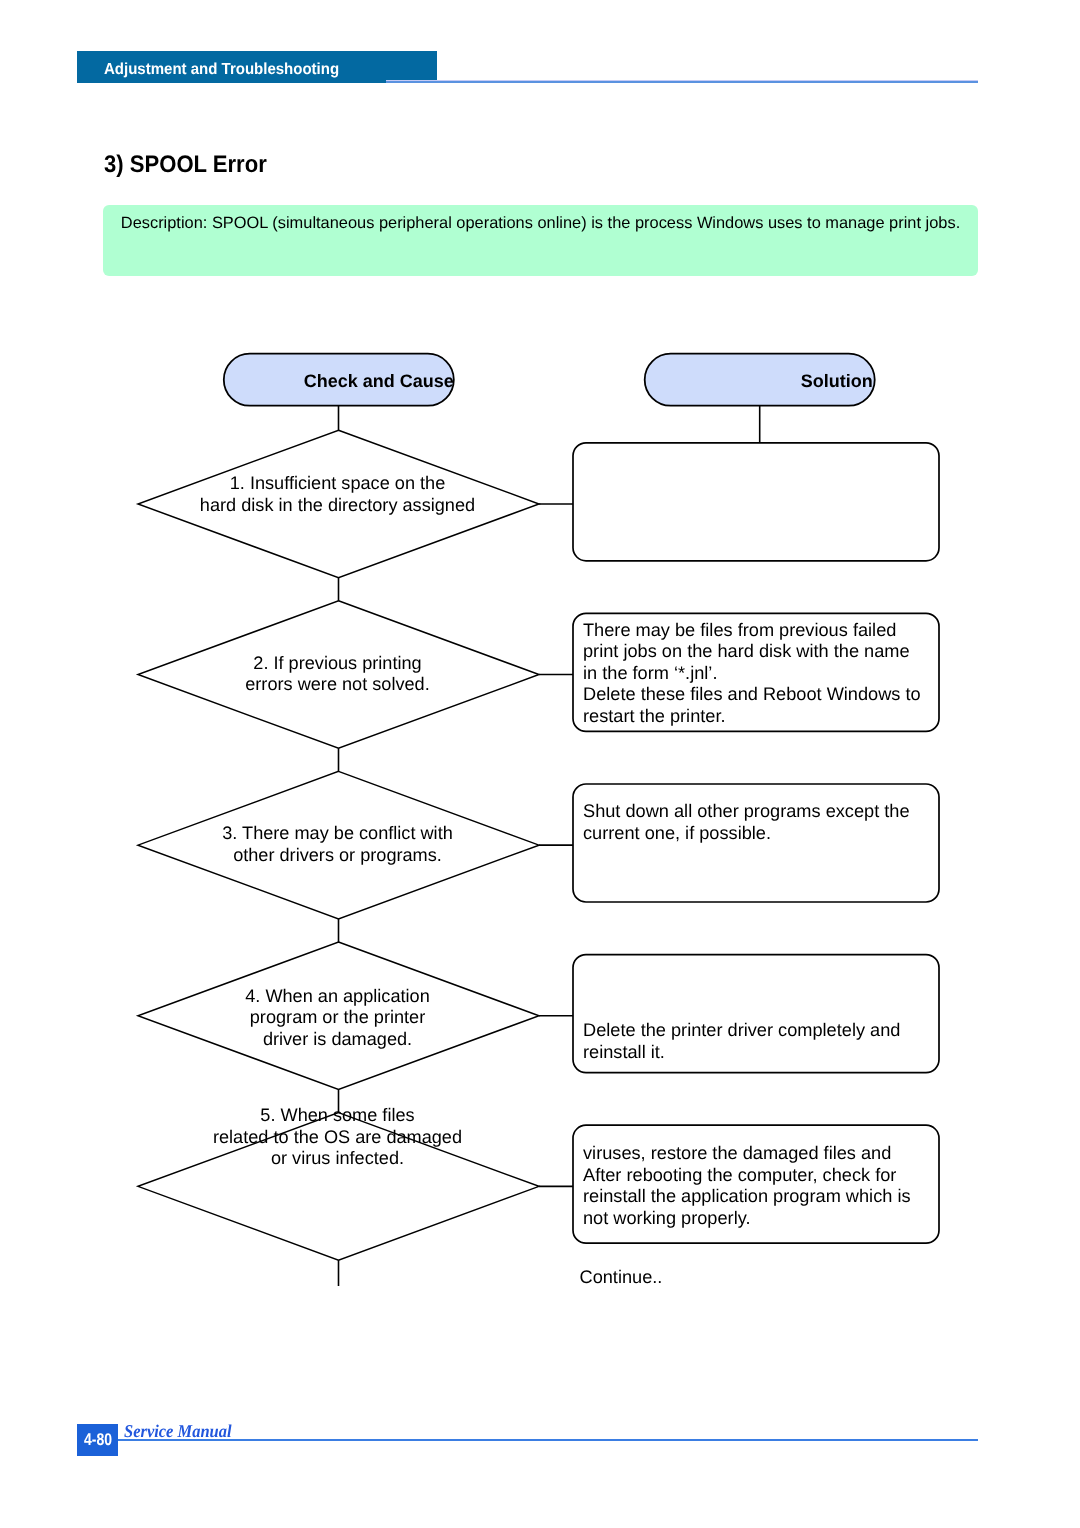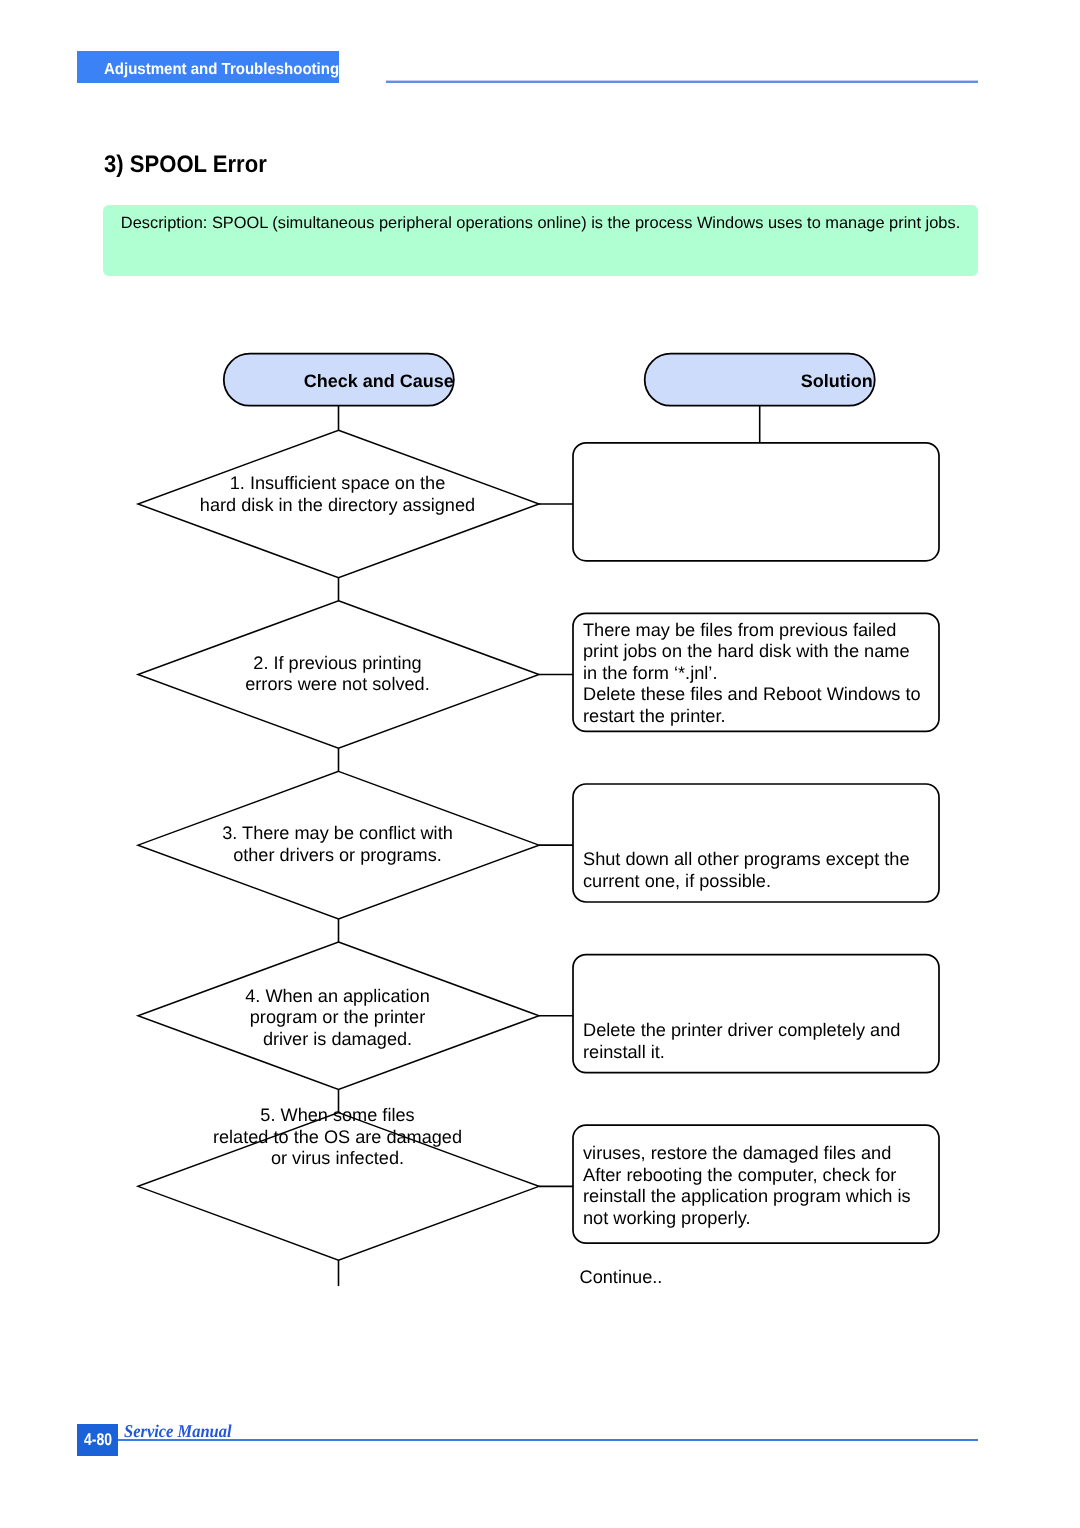--- a/index.html
+++ b/index.html
@@ -11,22 +11,22 @@
     background: #ffffff;
     font-family: "Liberation Sans", sans-serif;
     color: #000;
     -webkit-font-smoothing: antialiased;
     text-rendering: geometricPrecision;
   }
   .page { position: relative; width: 1080px; height: 1528px; overflow: hidden; background:#fff; }
 
   
   .hdr-bar {
-    position: absolute; left: 77px; top: 51px; width: 262px; height: 31.5px;
-    background: #3b82f6;
+    position: absolute; left: 77px; top: 51px; width: 360px; height: 31.5px;
+    background: #0369a1;
   }
   .hdr-bar .lbl {
     position: absolute; left: 26.5px; top: 9px;
     color: #ffffff; font-size: 16px; font-weight: bold;
     white-space: nowrap; transform: scaleX(0.938); transform-origin: left top;
     line-height: 19px;
   }
   .hdr-rule {
     position: absolute; left: 386px; top: 80px; width: 592px; height: 3px;
     background: linear-gradient(to bottom, #c5cbf6 0%, #c5cbf6 33%, #5a92e0 33%, #5a92e0 100%);
@@ -165,21 +165,21 @@
       <div>or virus infected.</div>
     </div>
 
     <div class="box-text" id="sol2" style="left: 583px; top: 619.7px; width: 360px;">
       <div>There may be files from previous failed</div>
       <div>print jobs on the hard disk with the name</div>
       <div>in the form ‘*.jnl’.</div>
       <div>Delete these files and Reboot Windows to</div>
       <div>restart the printer.</div>
     </div>
-    <div class="box-text" id="sol3" style="left: 583px; top: 849px; width: 360px;">
+    <div class="box-text" id="sol3" style="left: 583px; top: 801px; width: 360px;">
       <div>Shut down all other programs except the</div>
       <div>current one, if possible.</div>
     </div>
     <div class="box-text" id="sol4" style="left: 583px; top: 996px; width: 360px; margin-top: 24px;">
       <div>Delete the printer driver completely and</div>
       <div>reinstall it.</div>
     </div>
     <div class="box-text" id="sol5" style="left: 583px; top: 1143px; width: 360px;">
       <div>viruses, restore the damaged files and</div>
       <div>After rebooting the computer, check for</div>

